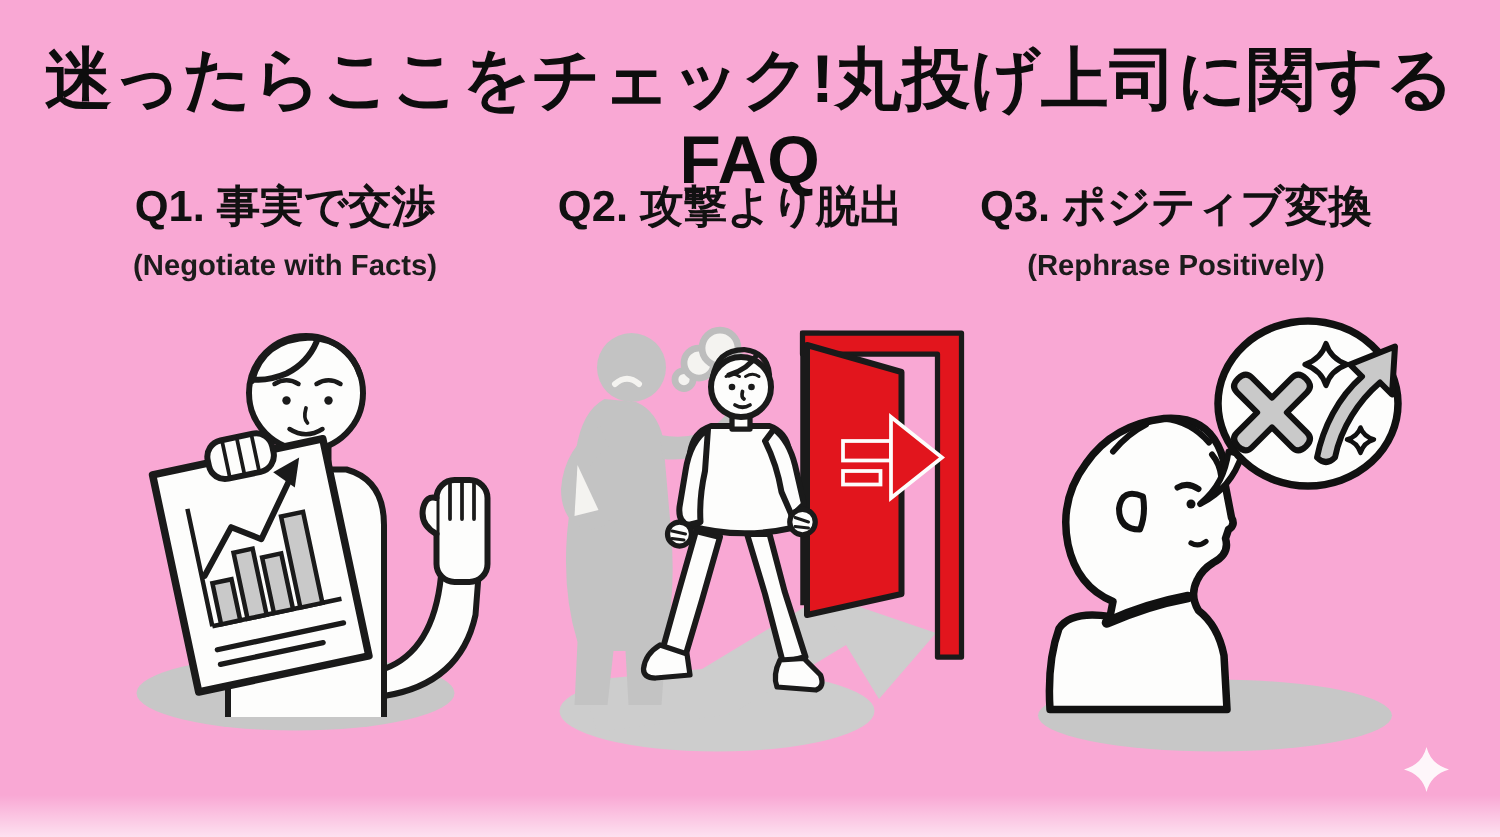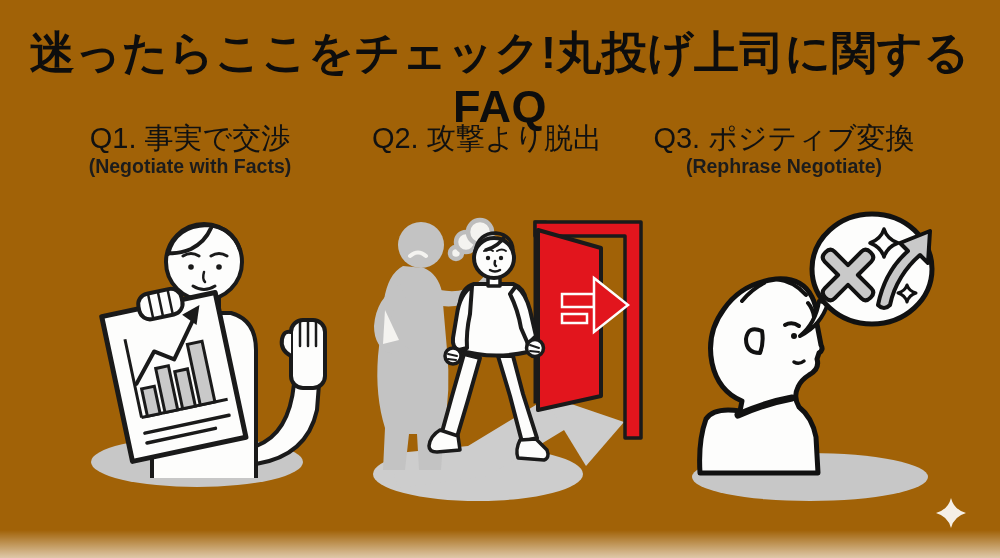--- a/index.html
+++ b/index.html
@@ -1,29 +1,29 @@
 <!DOCTYPE html>
 <html><head>
 <meta charset="utf-8">
 <style>
   html,body{margin:0;padding:0;background:#e8e8e6;}
   .canvas{
     position:relative;width:1000px;height:558px;overflow:hidden;
-    background:#a16207;
+    background:#f9a8d4;
     font-family:"Liberation Sans","DejaVu Sans",sans-serif;
     color:#0d0d0d;
   }
   .title{
     position:absolute;top:26px;left:0;right:0;margin:0;
     text-align:center;font-size:45px;line-height:1.2;font-weight:900;
     letter-spacing:0.5px;color:#0d0d0d;
   }
   .q-block{position:absolute;top:122px;text-align:center;}
-  .q-block .jp{margin:0;font-size:29px;font-weight:400;line-height:1.15;color:#111;}
-  .q-block .en{margin:0 0 0 0;font-size:19.5px;font-weight:700;color:#1c1c1c;}
+  .q-block .jp{margin:0;font-size:29px;font-weight:700;line-height:1.15;color:#111;}
+  .q-block .en{margin:11px 0 0 0;font-size:19.5px;font-weight:700;color:#1c1c1c;}
   .q1{left:40px;width:300px;}
   .q2{left:342px;width:290px;}
   .q3{left:634px;width:300px;}
   .illus{position:absolute;}
   .illus svg{display:block;width:100%;height:100%;}
   .i1{left:55px;top:198px;width:280px;height:292px;}
   .i2{left:358px;top:198px;width:302px;height:306px;}
   .i3{left:680px;top:205px;width:290px;height:300px;}
   .watermark{position:absolute;left:936px;top:498px;width:30px;height:30px;opacity:.9;}
   .bottom-fade{
@@ -41,21 +41,21 @@
 
   <div class="q-block q1">
     <p class="jp">Q1. 事実で交渉</p>
     <p class="en">(Negotiate with Facts)</p>
   </div>
   <div class="q-block q2">
     <p class="jp">Q2. 攻撃より脱出</p>
   </div>
   <div class="q-block q3">
     <p class="jp">Q3. ポジティブ変換</p>
-    <p class="en">(Rephrase Negotiate)</p>
+    <p class="en">(Rephrase Positively)</p>
   </div>
 
   <div class="illus i1">
     <svg viewBox="0 0 280 292">
       <ellipse cx="142" cy="264" rx="106" ry="25" fill="#c7c7c7"></ellipse>
 
       <path d="M97 280 L97 152 Q97 122 122 115 L176 115 Q201 122 201 152 L201 280" fill="#fdfdfc" stroke="#1a1a1a" stroke-width="4" stroke-linejoin="round"></path>
 
       <path d="M239 186 Q234 236 201 248 L201 266 Q252 258 262 212 L264 186 Z" fill="#fdfdfc" stroke="#1a1a1a" stroke-width="4" stroke-linejoin="round"></path>
       <g>

